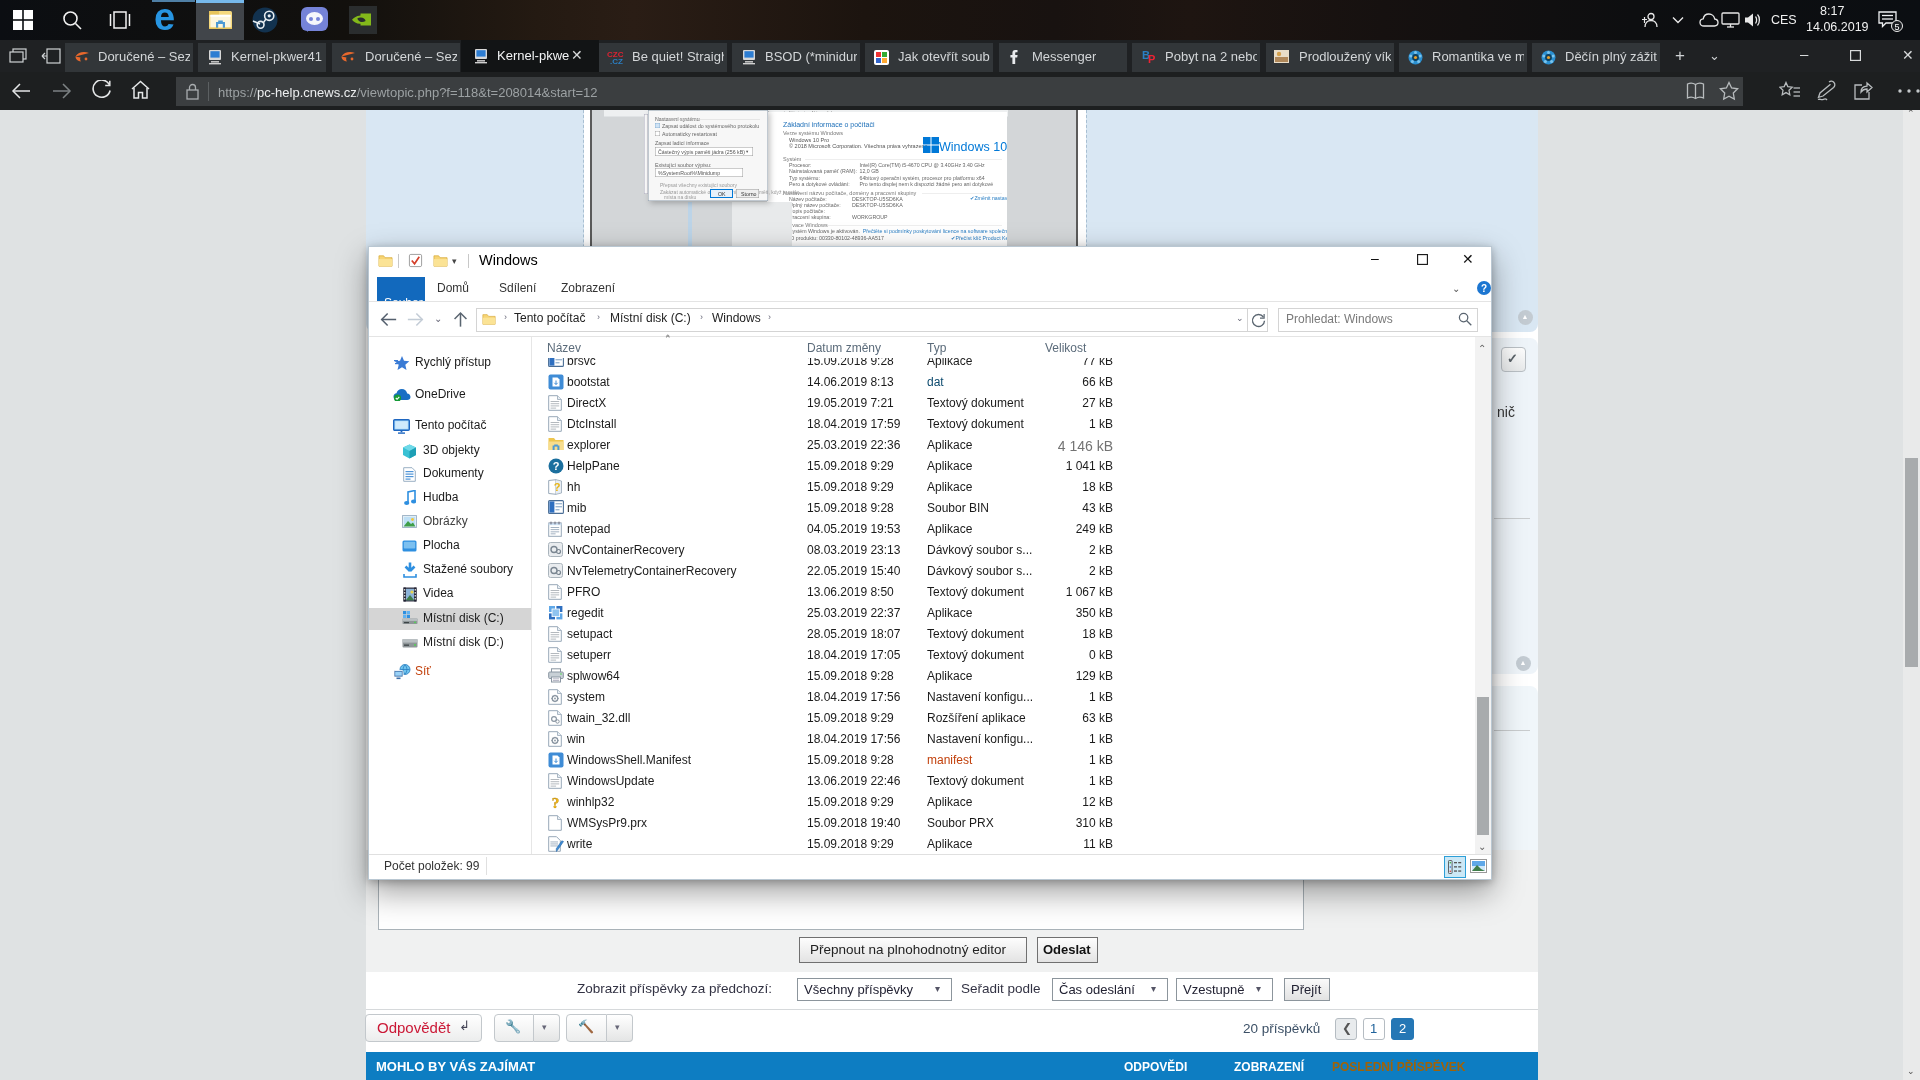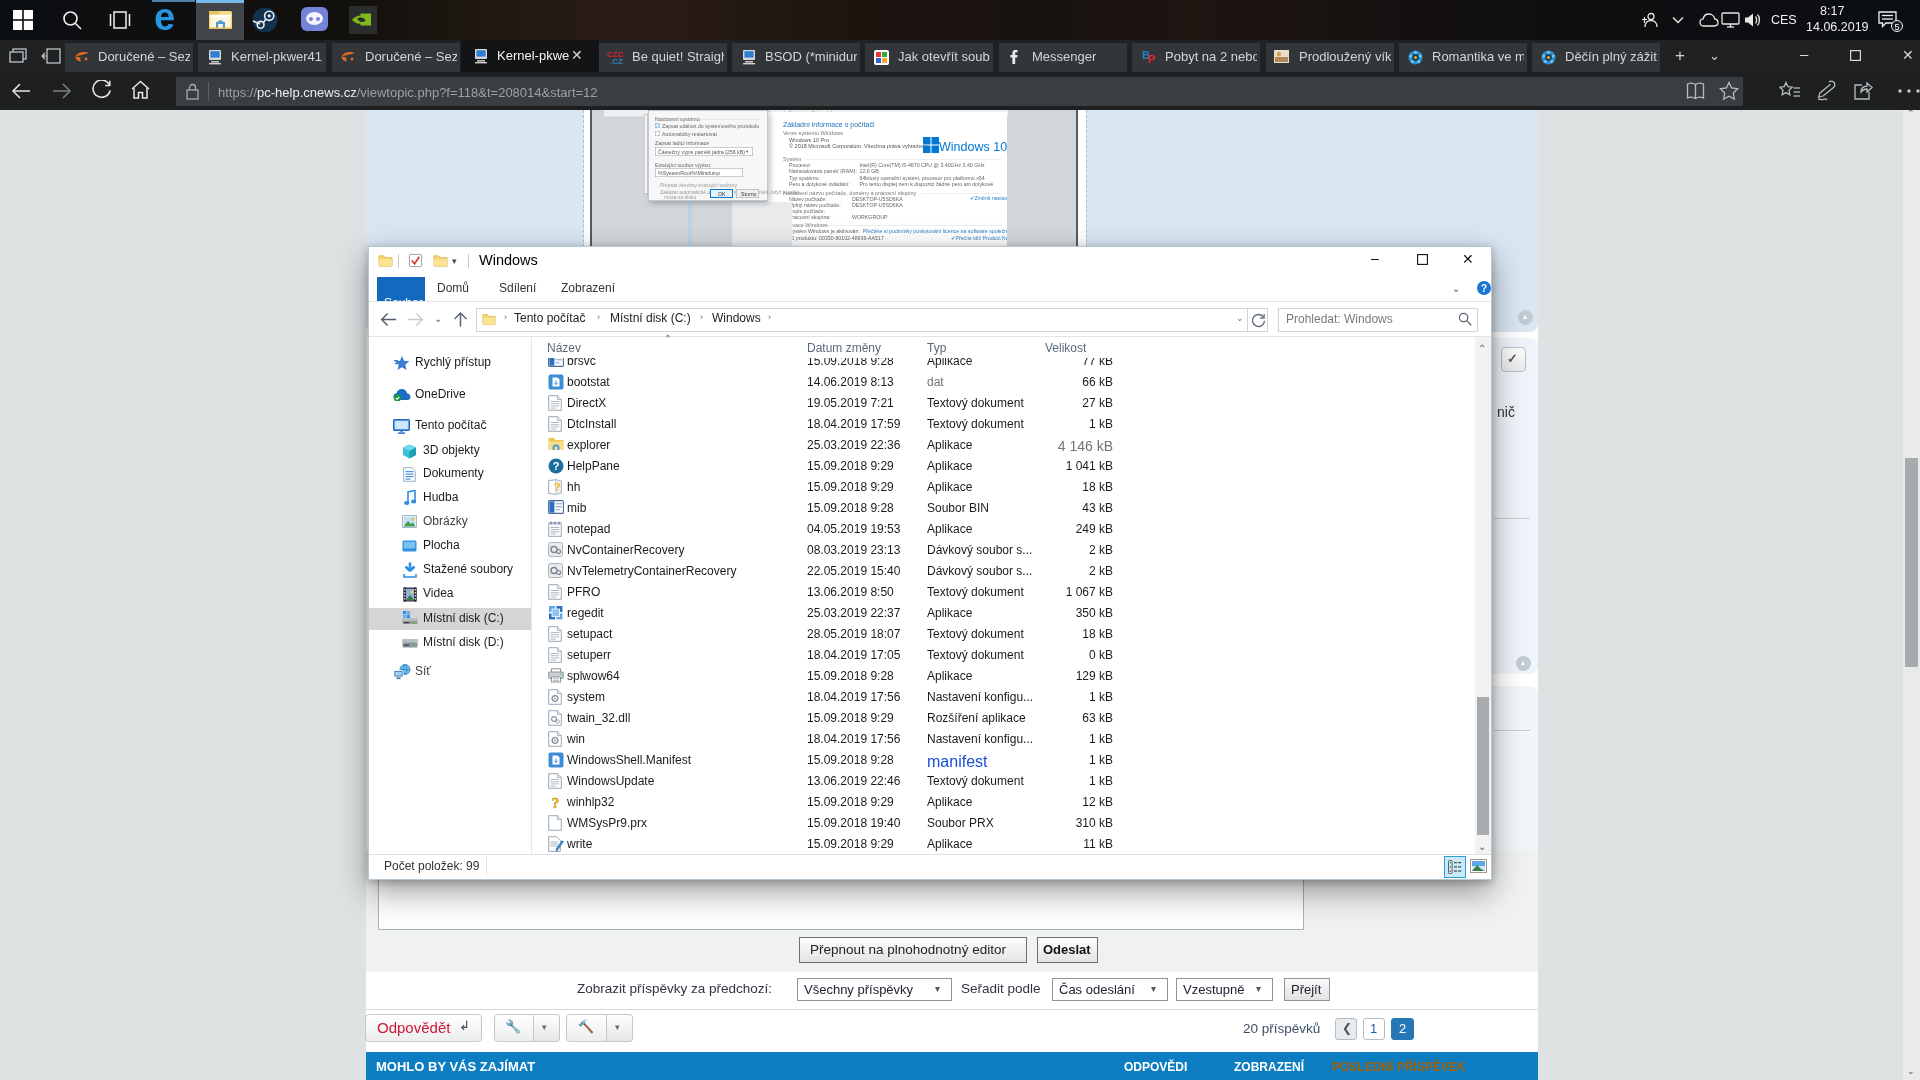--- a/index.html
+++ b/index.html
@@ -544,21 +544,21 @@
     <circle cx="13" cy="7" r="0.9" fill="#4bd84b"></circle>
   </svg>
 <div class="tx" style="left:423px;top:635px;font-size:12px;color:#1b1b1b;">Místní disk (D:)</div>
 <svg class="a" style="left:393px;top:664px" width="18" height="16" viewBox="0 0 18 16">
     <circle cx="12" cy="5.5" r="5" fill="#6fc4ee" stroke="#2277bb" stroke-width="0.8"></circle>
     <path d="M7.5 5.5 L16.5 5.5 M12 1 C9.5 3 9.5 8 12 10 C14.5 8 14.5 3 12 1" stroke="#2277bb" stroke-width="0.7" fill="none"></path>
     <rect x="1" y="6.5" width="9" height="6.5" rx="0.8" fill="#3d6fa8" stroke="#fff" stroke-width="0.8"></rect>
     <rect x="2.2" y="7.7" width="6.6" height="4" fill="#9ad2f7"></rect>
     <rect x="3.5" y="13.5" width="4" height="1.6" fill="#3d6fa8"></rect>
   </svg>
-<div class="tx" style="left:415px;top:664px;font-size:12px;color:#404040;">Síť</div>
+<div class="tx" style="left:415px;top:664px;font-size:12px;color:#c2410c;">Síť</div>
 <div class="tx" style="left:547px;top:341px;font-size:12px;color:#5b6b7a;">Název</div>
 <div class="tx" style="left:664px;top:333px;font-size:9px;color:#888;">⌃</div>
 <div class="tx" style="left:807px;top:341px;font-size:12px;color:#5b6b7a;">Datum změny</div>
 <div class="tx" style="left:927px;top:341px;font-size:12px;color:#5b6b7a;">Typ</div>
 <div class="tx" style="left:1045px;top:341px;font-size:12px;color:#5b6b7a;">Velikost</div>
 <div class="a" style="left:800px;top:339px;width:1px;height:19px;background:#e0e0e0;"></div>
 <div class="a" style="left:919px;top:339px;width:1px;height:19px;background:#e0e0e0;"></div>
 <div class="a" style="left:1040px;top:339px;width:1px;height:19px;background:#e0e0e0;"></div>
 <div class="a" style="left:1120px;top:339px;width:1px;height:19px;background:#e0e0e0;"></div>
 <svg class="a" style="left:548px;top:353px" width="16" height="14" viewBox="0 0 16 14">
@@ -572,21 +572,21 @@
 <div class="tx" style="left:807px;top:354px;font-size:12px;color:#1b1b1b;">15.09.2018 9:28</div>
 <div class="tx" style="left:927px;top:354px;font-size:12px;color:#1b1b1b;">Aplikace</div>
 <div class="tx" style="left:1113px;top:354px;font-size:12px;color:#1b1b1b;transform:translateX(-100%);">77 kB</div>
 <svg class="a" style="left:548px;top:374px" width="16" height="16" viewBox="0 0 16 16">
     <rect x="0.5" y="0.5" width="15" height="15" rx="2" fill="#3f8cd6"></rect>
     <path d="M4.5 3.5 L9.5 3.5 L11.5 5.5 L11.5 12.5 L4.5 12.5 Z" fill="#fff"></path>
     <path d="M8 6.5 L8 10.5 M8 10.5 L6.3 8.8 M8 10.5 L9.7 8.8" stroke="#3f8cd6" stroke-width="1" fill="none"></path>
   </svg>
 <div class="tx" style="left:567px;top:375px;font-size:12px;color:#1b1b1b;">bootstat</div>
 <div class="tx" style="left:807px;top:375px;font-size:12px;color:#1b1b1b;">14.06.2019 8:13</div>
-<div class="tx" style="left:927px;top:375px;font-size:12px;color:#737373;">dat</div>
+<div class="tx" style="left:927px;top:375px;font-size:12px;color:#0c4a6e;">dat</div>
 <div class="tx" style="left:1113px;top:375px;font-size:12px;color:#1b1b1b;transform:translateX(-100%);">66 kB</div>
 <svg class="a" style="left:548px;top:395px" width="14" height="16" viewBox="0 0 14 16">
     <path d="M0.7 0.7 L9.5 0.7 L13.3 4.5 L13.3 15.3 L0.7 15.3 Z" fill="#fff" stroke="#98a8b8" stroke-width="1"></path>
     <path d="M9.5 0.7 L9.5 4.5 L13.3 4.5" fill="#e8eef4" stroke="#98a8b8" stroke-width="0.8"></path>
     <rect x="2.6" y="6" width="8.6" height="1" fill="#b4b9be"></rect>
     <rect x="2.6" y="8.2" width="8.6" height="1" fill="#b4b9be"></rect>
     <rect x="2.6" y="10.4" width="8.6" height="1" fill="#b4b9be"></rect>
     <rect x="2.6" y="12.6" width="5.5" height="1" fill="#b4b9be"></rect>
   </svg>
 <div class="tx" style="left:567px;top:396px;font-size:12px;color:#1b1b1b;">DirectX</div>
@@ -767,21 +767,21 @@
 <div class="tx" style="left:807px;top:732px;font-size:12px;color:#1b1b1b;">18.04.2019 17:56</div>
 <div class="tx" style="left:927px;top:732px;font-size:12px;color:#1b1b1b;">Nastavení konfigu...</div>
 <div class="tx" style="left:1113px;top:732px;font-size:12px;color:#1b1b1b;transform:translateX(-100%);">1 kB</div>
 <svg class="a" style="left:548px;top:752px" width="16" height="16" viewBox="0 0 16 16">
     <rect x="0.5" y="0.5" width="15" height="15" rx="2" fill="#3f8cd6"></rect>
     <path d="M4.5 3.5 L9.5 3.5 L11.5 5.5 L11.5 12.5 L4.5 12.5 Z" fill="#fff"></path>
     <path d="M8 6.5 L8 10.5 M8 10.5 L6.3 8.8 M8 10.5 L9.7 8.8" stroke="#3f8cd6" stroke-width="1" fill="none"></path>
   </svg>
 <div class="tx" style="left:567px;top:753px;font-size:12px;color:#1b1b1b;">WindowsShell.Manifest</div>
 <div class="tx" style="left:807px;top:753px;font-size:12px;color:#1b1b1b;">15.09.2018 9:28</div>
-<div class="tx" style="left:927px;top:753px;font-size:16px;color:#1d4ed8;">manifest</div>
+<div class="tx" style="left:927px;top:753px;font-size:12px;color:#c2410c;">manifest</div>
 <div class="tx" style="left:1113px;top:753px;font-size:12px;color:#1b1b1b;transform:translateX(-100%);">1 kB</div>
 <svg class="a" style="left:548px;top:773px" width="14" height="16" viewBox="0 0 14 16">
     <path d="M0.7 0.7 L9.5 0.7 L13.3 4.5 L13.3 15.3 L0.7 15.3 Z" fill="#fff" stroke="#98a8b8" stroke-width="1"></path>
     <path d="M9.5 0.7 L9.5 4.5 L13.3 4.5" fill="#e8eef4" stroke="#98a8b8" stroke-width="0.8"></path>
     <rect x="2.6" y="6" width="8.6" height="1" fill="#b4b9be"></rect>
     <rect x="2.6" y="8.2" width="8.6" height="1" fill="#b4b9be"></rect>
     <rect x="2.6" y="10.4" width="8.6" height="1" fill="#b4b9be"></rect>
     <rect x="2.6" y="12.6" width="5.5" height="1" fill="#b4b9be"></rect>
   </svg>
 <div class="tx" style="left:567px;top:774px;font-size:12px;color:#1b1b1b;">WindowsUpdate</div>

